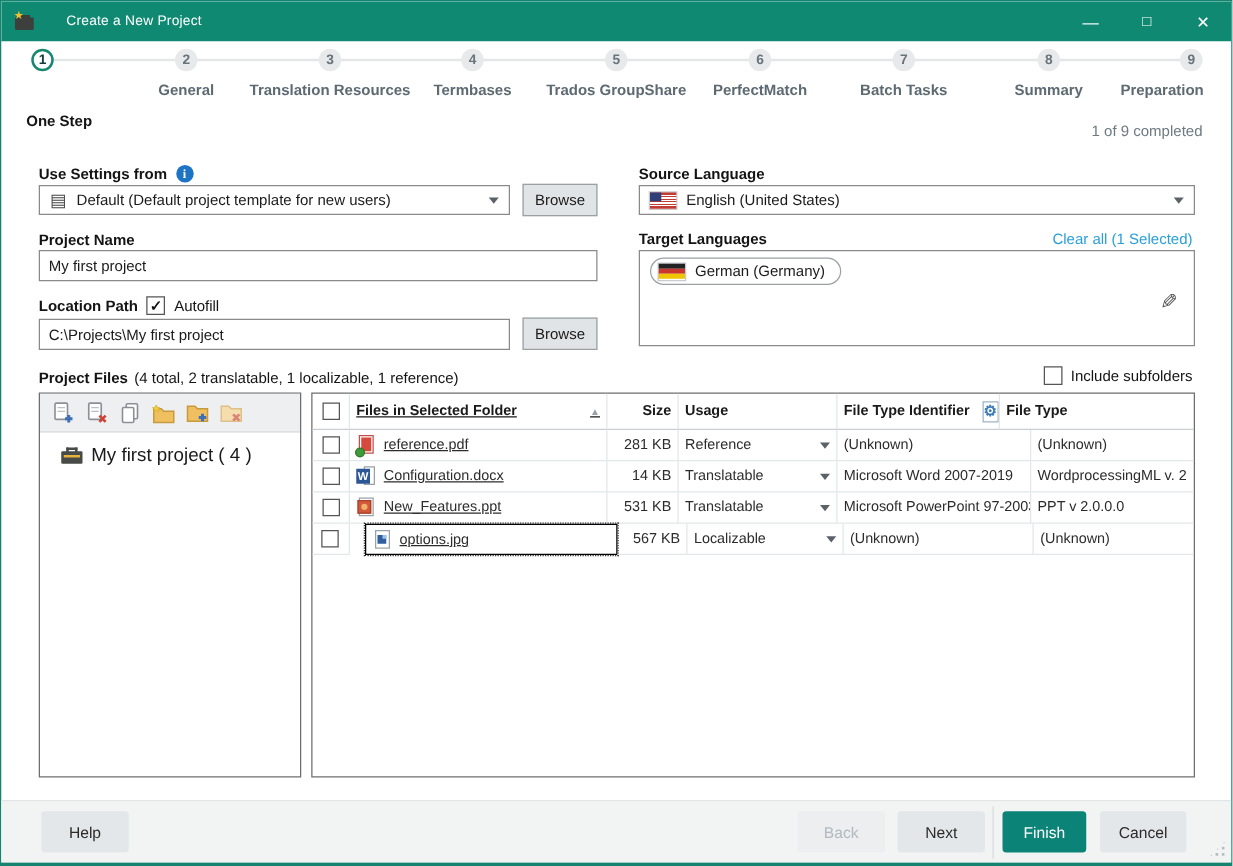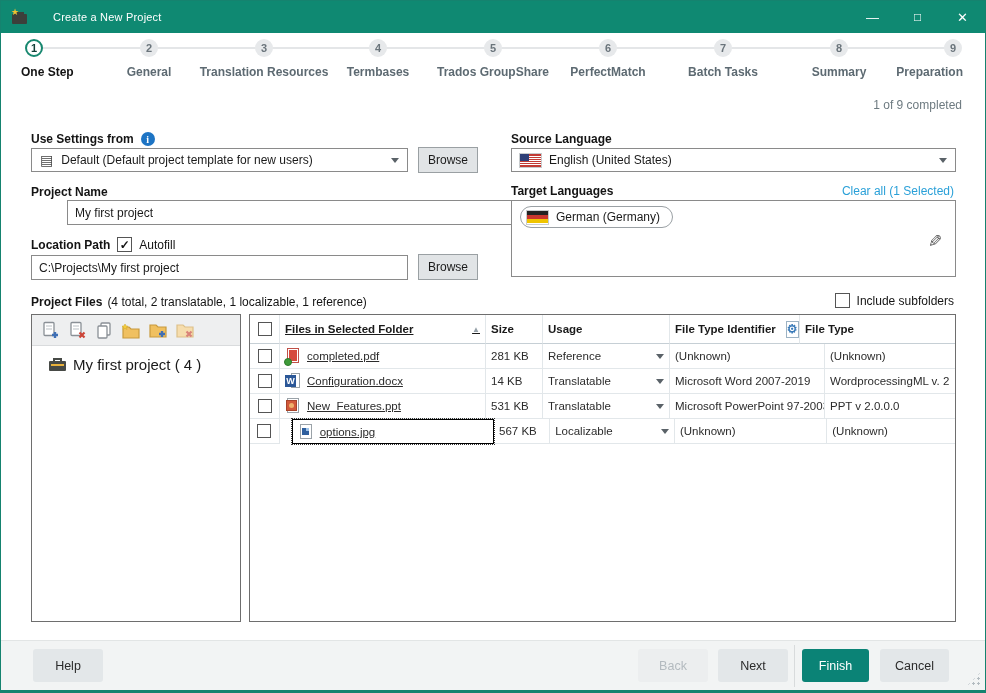--- a/index.html
+++ b/index.html
@@ -23,21 +23,21 @@
   .win-btn.max{ font-size:12px; }
   
   .step-line{ position:absolute; left:33px; top:46px; width:919px; height:2px; background:#e4e6e8; }
   .step-circle{ position:absolute; top:38px; width:18px; height:18px; border-radius:50%;
     background:#e7e9eb; color:#6a747b; font-size:11px; font-weight:700;
     display:flex; align-items:center; justify-content:center; transform:translateX(-50%); }
   .step-circle.active{ background:#fff; border:2px solid #17876f; color:#123f37; }
   .step-label{ position:absolute; top:64px; transform:translateX(-50%); font-size:12px;
     font-weight:700; color:#5d6a72; white-space:nowrap; }
   .step-label.active{ color:#141414; }
-  .step-label.first{ left:20px !important; transform:none; }
+  .step-label.first{ left:20px !important; transform:none;margin-top:25px; }
   .step-label.last{ left:auto !important; right:22px; transform:none; }
   .progress-status{ position:absolute; top:97px; right:23px; font-size:12px; color:#6d7a80; }
   
   .lbl{ position:absolute; font-size:12px; font-weight:700; color:#141414; display:flex; align-items:center; gap:7px; }
   .info-icon{ width:14px; height:14px; border-radius:50%; background:#1d74c4; color:#fff;
     font-size:10px; font-weight:700; display:inline-flex; align-items:center; justify-content:center; font-family:"Liberation Serif",serif; }
   .combo{ position:absolute; height:24px; border:1px solid #8a8a8a; background:#fff;
     display:flex; align-items:center; padding:0 8px; font-size:12px; color:#1a1a1a; gap:8px; }
   .combo .chev{ margin-left:auto; width:0; height:0; border-left:4px solid transparent;
     border-right:4px solid transparent; border-top:5px solid #5a6268; }
@@ -70,21 +70,21 @@
   .tree-item{ margin:10px 0 0 17px; display:flex; align-items:center; gap:7px; font-size:15px; color:#1a1a1a; }
   .proj-icon{ width:17px; height:13px; position:relative; }
   .proj-icon .body{ position:absolute; left:0; top:3px; width:17px; height:10px; background:#474a46; border-radius:1px; }
   .proj-icon .top{ position:absolute; left:4px; top:0; width:9px; height:4px; border:2px solid #474a46; border-bottom:none; }
   .proj-icon .stripe{ position:absolute; left:2px; top:6px; width:13px; height:2px; background:#e9b23c; }
   .table-panel{ position:absolute; left:248px; top:313px; width:707px; height:308px; border:1px solid #6e6e6e; background:#fff; font-size:11.5px; color:#2c2c2c; }
   .trow{ display:flex; }
   .trow .cell{ border-right:1px solid #e2e7ea; border-bottom:1px solid #e2e7ea; display:flex; align-items:center; padding:0 5px; height:25px; white-space:nowrap; overflow:hidden; gap:6px; }
   .trow .cell:last-child{ border-right:none; }
   .trow.head .cell{ height:29px; font-weight:700; color:#1a1a1a; border-bottom:1px solid #c6cfd5; }
-  .c0{ width:30px; justify-content:center; } .c1{ width:206px;text-decoration:underline; } .c2{ width:57px; }
+  .c0{ width:30px; justify-content:center; } .c1{ width:206px;text-decoration:underline; } .c2{ width:57px; justify-content:flex-end; }
   .c3{ width:127px; } .c4{ width:155px; } .c5{ width:130px; }
   .sort-asc{ margin-left:auto; font-size:8px; color:#95a0a8; }
   .gear-box{ margin-left:4px; width:17px; height:17px; border:1px solid #9db3c4; display:flex; align-items:center; justify-content:center; background:#fff; }
   .gear-box span{ font-size:12px; color:#3a7ab8; line-height:1; }
   .usage-chev{ margin-left:auto; width:0; height:0; border-left:4px solid transparent; border-right:4px solid transparent; border-top:5px solid #5a6268; }
   .focus-cell{ border:1px solid #000 !important; outline:1px dotted #333; outline-offset:0px;margin-left:12px; }
   .ficon{ width:16px; height:16px; flex:0 0 auto; position:relative; }
   .page{ position:absolute; left:2px; top:0; width:12px; height:15px; background:#fff; border:1px solid #9aa2a8; }
   .ficon.pdf .page{ border-color:#c05048; }
   .ficon.pdf .fill{ position:absolute; left:4px; top:2px; width:8px; height:11px; background:#d6493c; }
@@ -164,21 +164,21 @@
   </div>
   <div class="combo" style="left:510px; top:147px; width:445px;">
     <span class="flag flag-us"></span>
     <span>English (United States)</span>
     <span class="chev"></span>
   </div>
 
   <div class="lbl" style="left:30px; top:184px;">
     <span>Project Name</span>
   </div>
-  <input class="textbox" style="left: 30px; top: 199px; width: 447px; margin-left: 36px;" value="My first project">
+  <input class="textbox" style="left: 30px; top: 199px; width: 447px;" value="My first project">
 
   <div class="lbl" style="left:510px; top:183px;">
     <span>Target Languages</span>
   </div>
   <div class="link" style="right:31px; top:183px;">Clear all (1 Selected)</div>
   <div class="tl-box">
     <span class="chip">
       <span class="flag flag-de">
           <div class="b1"></div>
           <div class="b2"></div>
@@ -287,21 +287,21 @@
     <div class="trow">
       <div class="cell c0">
           <span class="cb" style="width:14px;height:14px;"></span>
         </div>
       <div class="cell c1">
           <span class="ficon pdf">
             <span class="page"></span>
             <span class="fill"></span>
             <span class="star"></span>
           </span>
-          <span>completed.pdf</span>
+          <span>reference.pdf</span>
         </div>
       <div class="cell c2">281 KB</div>
       <div class="cell c3">
           <span>Reference</span>
           <span class="usage-chev"></span>
         </div>
       <div class="cell c4">(Unknown)</div>
       <div class="cell c5">(Unknown)</div>
     </div>
 

